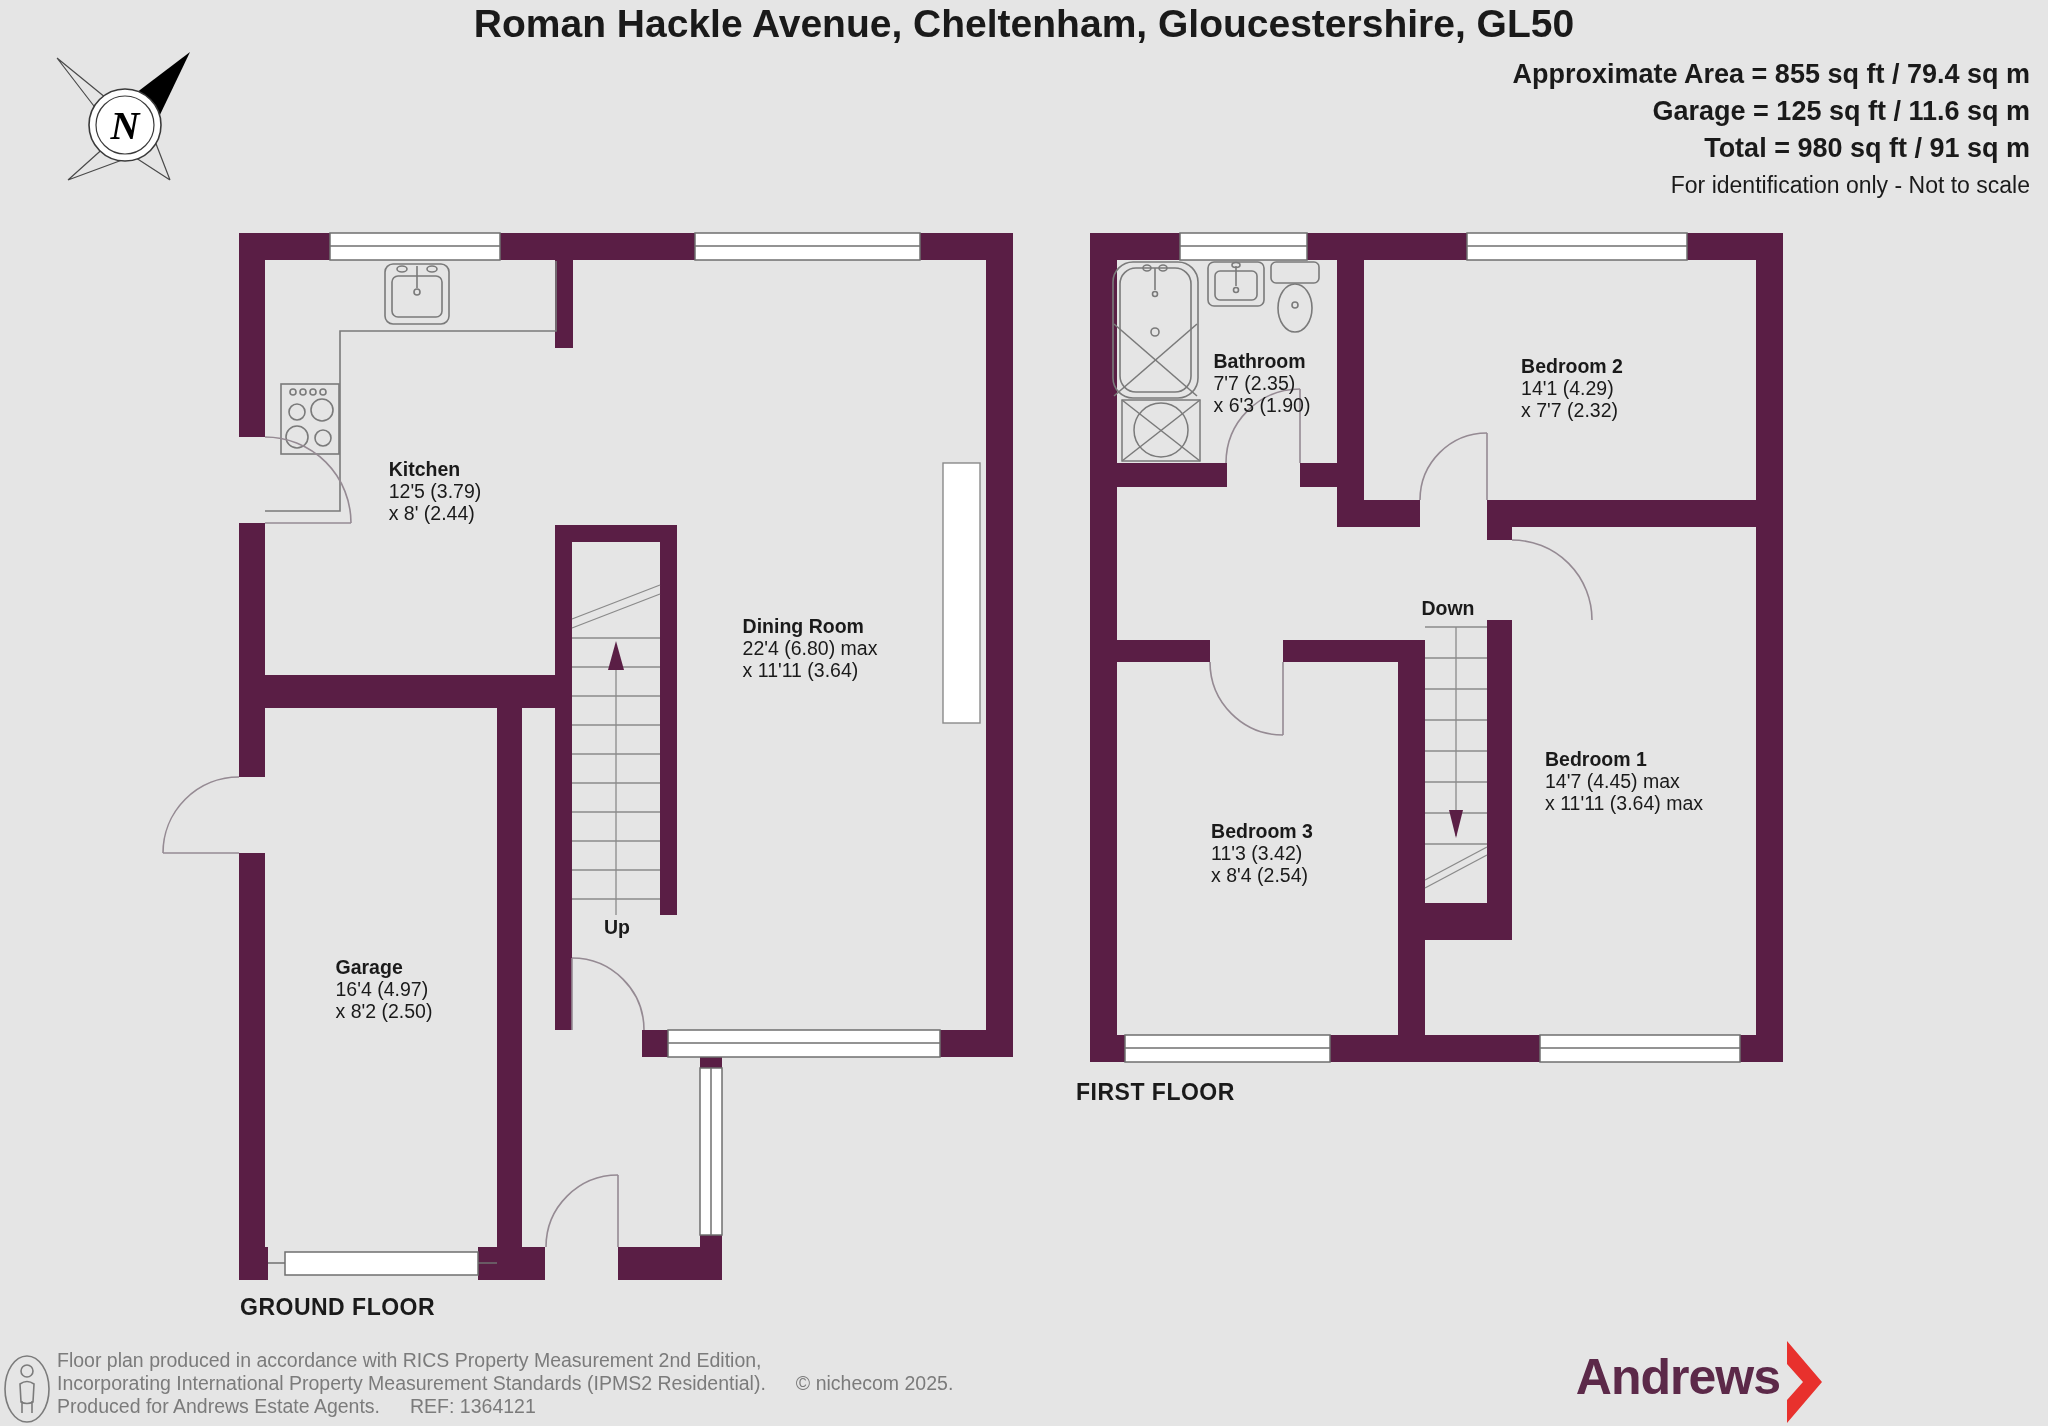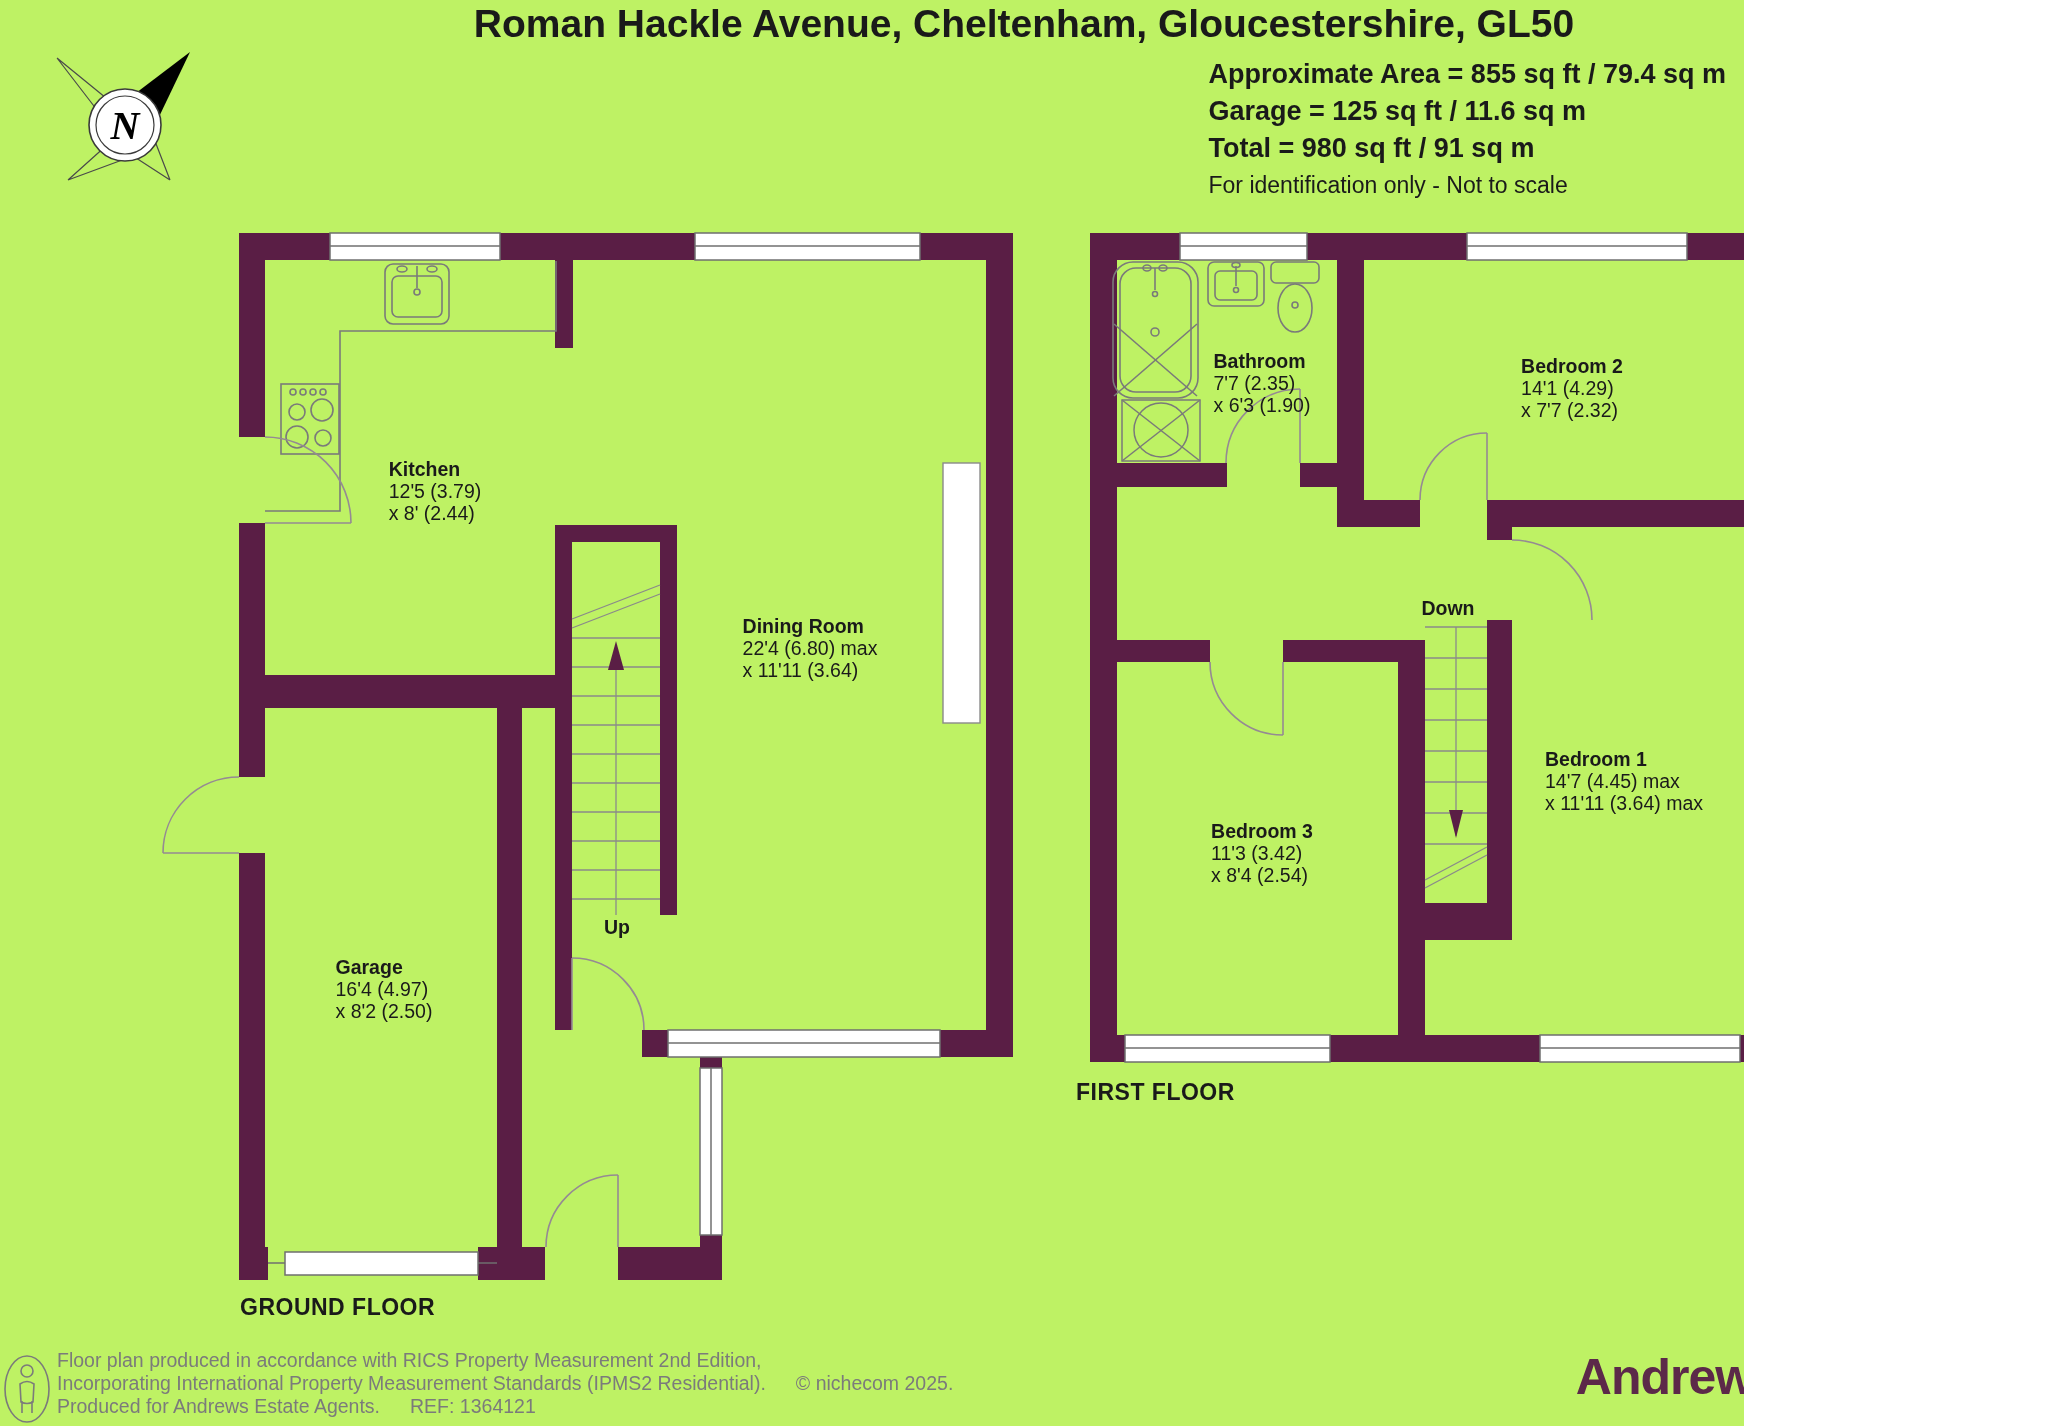--- a/index.html
+++ b/index.html
@@ -1,20 +1,20 @@
 <!DOCTYPE html>
 <html><head>
 <meta charset="utf-8">
 <style>
   html,body{margin:0;padding:0;background:#fff;}
-  #canvas{position:relative;width:1744px;height:1426px;background:#bef264;overflow:hidden;
+  #canvas{position:relative;width:2048px;height:1426px;background:#e5e5e5;overflow:hidden;
           font-family:"Liberation Sans",sans-serif;color:#1a1a1a;}
   .abs{position:absolute;}
   #title{top:0;left:0;width:2048px;text-align:center;font-size:39px;font-weight:bold;line-height:48px;}
-  #area-block{top:56px;right:18px;font-size:27px;font-weight:bold;line-height:37px;}
+  #area-block{top:56px;right:18px;text-align:right;font-size:27px;font-weight:bold;line-height:37px;}
   #disclaimer{margin-top:0;font-size:23px;font-weight:normal;}
   .room-label{position:absolute;transform:translateX(-50%);
               font-size:19.5px;line-height:22px;white-space:nowrap;}
   .room-name{font-weight:bold;display:block;}
   .room-dim{display:block;}
   .stair-label{position:absolute;transform:translateX(-50%);font-size:19.5px;font-weight:bold;}
   .floor-label{position:absolute;font-size:23px;font-weight:bold;letter-spacing:.5px;}
   #plan-svg{position:absolute;top:0;left:0;}
   #footer-text{position:absolute;left:57px;top:1349px;font-size:19.5px;line-height:23px;color:#7b7b7b;}
   #footer-text .row{display:flex;gap:30px;}

